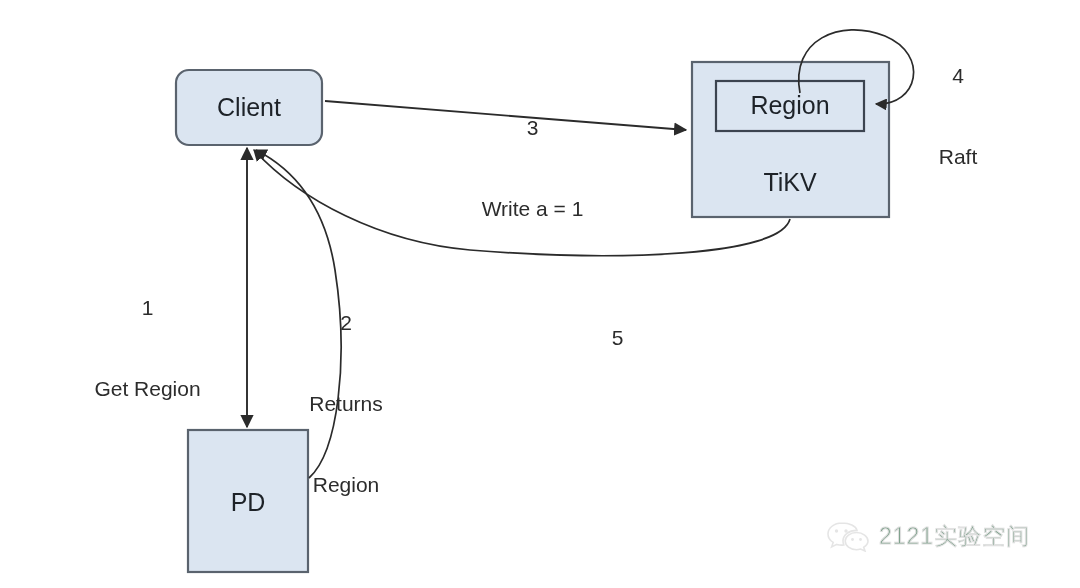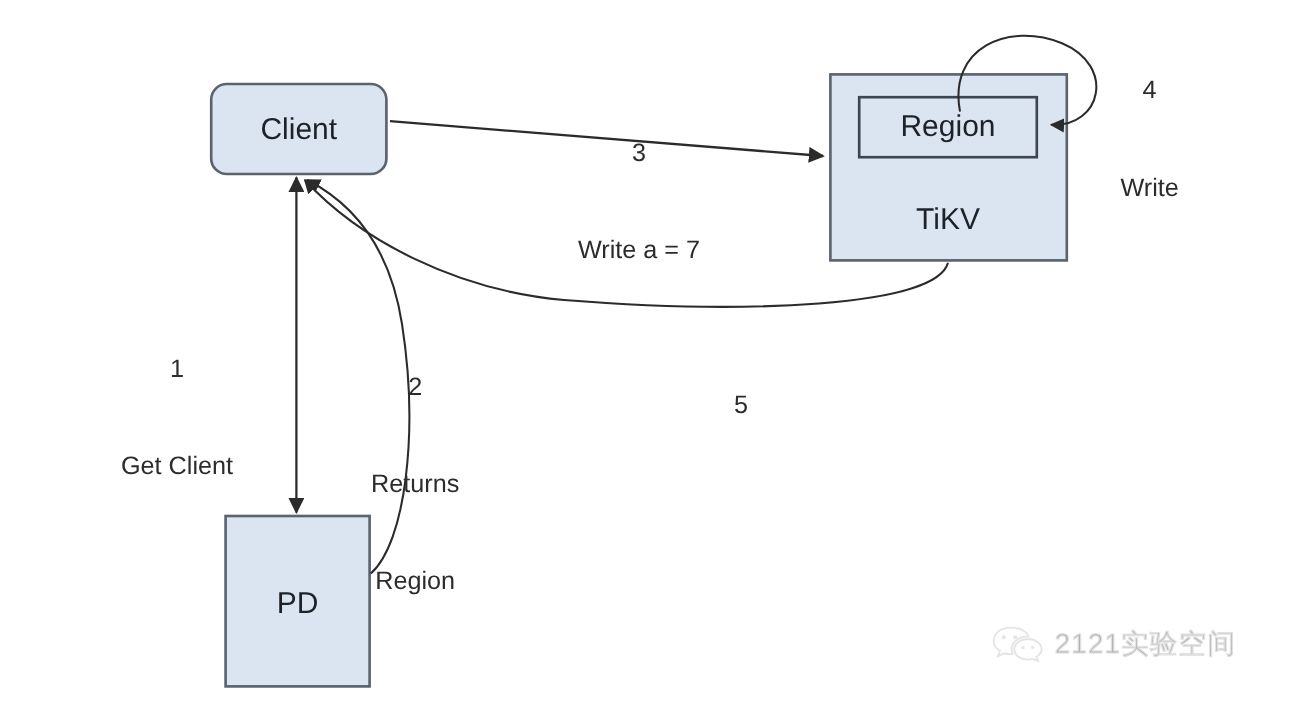--- a/index.html
+++ b/index.html
@@ -65,21 +65,21 @@
     position: absolute;
     display: flex;
     align-items: center;
     gap: 9px;
     opacity: 0.55;
   }
   .watermark-text {
     font-family: "Liberation Sans", sans-serif;
     font-size: 23px;
     letter-spacing: 1px;
-    color: #737373;
+    color: #14532d;
     -webkit-text-stroke: 1px #c9c9c9;
     text-shadow: 0 0 1px #d4d4d4;
     text-align: center;
   }
 </style>
 </head>
 <body>
 
 <div id="canvas">
 
@@ -117,37 +117,37 @@
 
     <path class="edge" d="M 325 101 L 686 130" marker-end="url(#arrowFilled)"></path>
 
     <path class="edge-thin" d="M 800 93 C 790 40 840 18 885 36 C 930 55 918 106 876 104" marker-end="url(#arrowFilled)"></path>
 
     <path class="edge-thin" d="M 790 219 C 780 256 620 262 470 250 C 380 242 300 200 254 150" marker-end="url(#arrowFilled)"></path>
   </svg>
 
   <div class="edge-label" style="left:60px; top:240px; width:175px;">
     <div>1</div>
-    <div>Get Client</div>
+    <div>Get Region</div>
   </div>
 
   <div class="edge-label" style="left:288px; top:255px; width:116px;">
     <div>2</div>
     <div>Returns</div>
     <div>Region</div>
   </div>
 
   <div class="edge-label" style="left:455px; top:60px; width:155px;">
     <div>3</div>
-    <div>Write a = 7</div>
+    <div>Write a = 1</div>
   </div>
 
   <div class="edge-label" style="left:912px; top:8px; width:92px;">
     <div>4</div>
-    <div>Write</div>
+    <div>Raft</div>
   </div>
 
   <div class="edge-label" style="left:535px; top:270px; width:165px;">
     <div>5</div>
   </div>
 
   <div class="watermark" style="left:826px; top:520px;">
     <svg width="44" height="32" viewBox="0 0 44 32">
       <path d="M16 3 C8 3 2 8 2 14 C2 17.5 4 20.5 7.2 22.4 L5.6 27 L10.8 24.4 C12.4 24.9 14.2 25.1 16 25.1 C16.6 25.1 17.2 25 17.8 24.9 C17.3 23.7 17 22.4 17 21 C17 15 23 10.4 30.4 10.4 C30.6 10.4 30.8 10.4 31 10.4 C29.8 6.1 23.6 3 16 3 Z" fill="none" stroke="#d0d0d0" stroke-width="1.6"></path>
       <circle cx="10.5" cy="11" r="1.7" fill="#d0d0d0"></circle>

